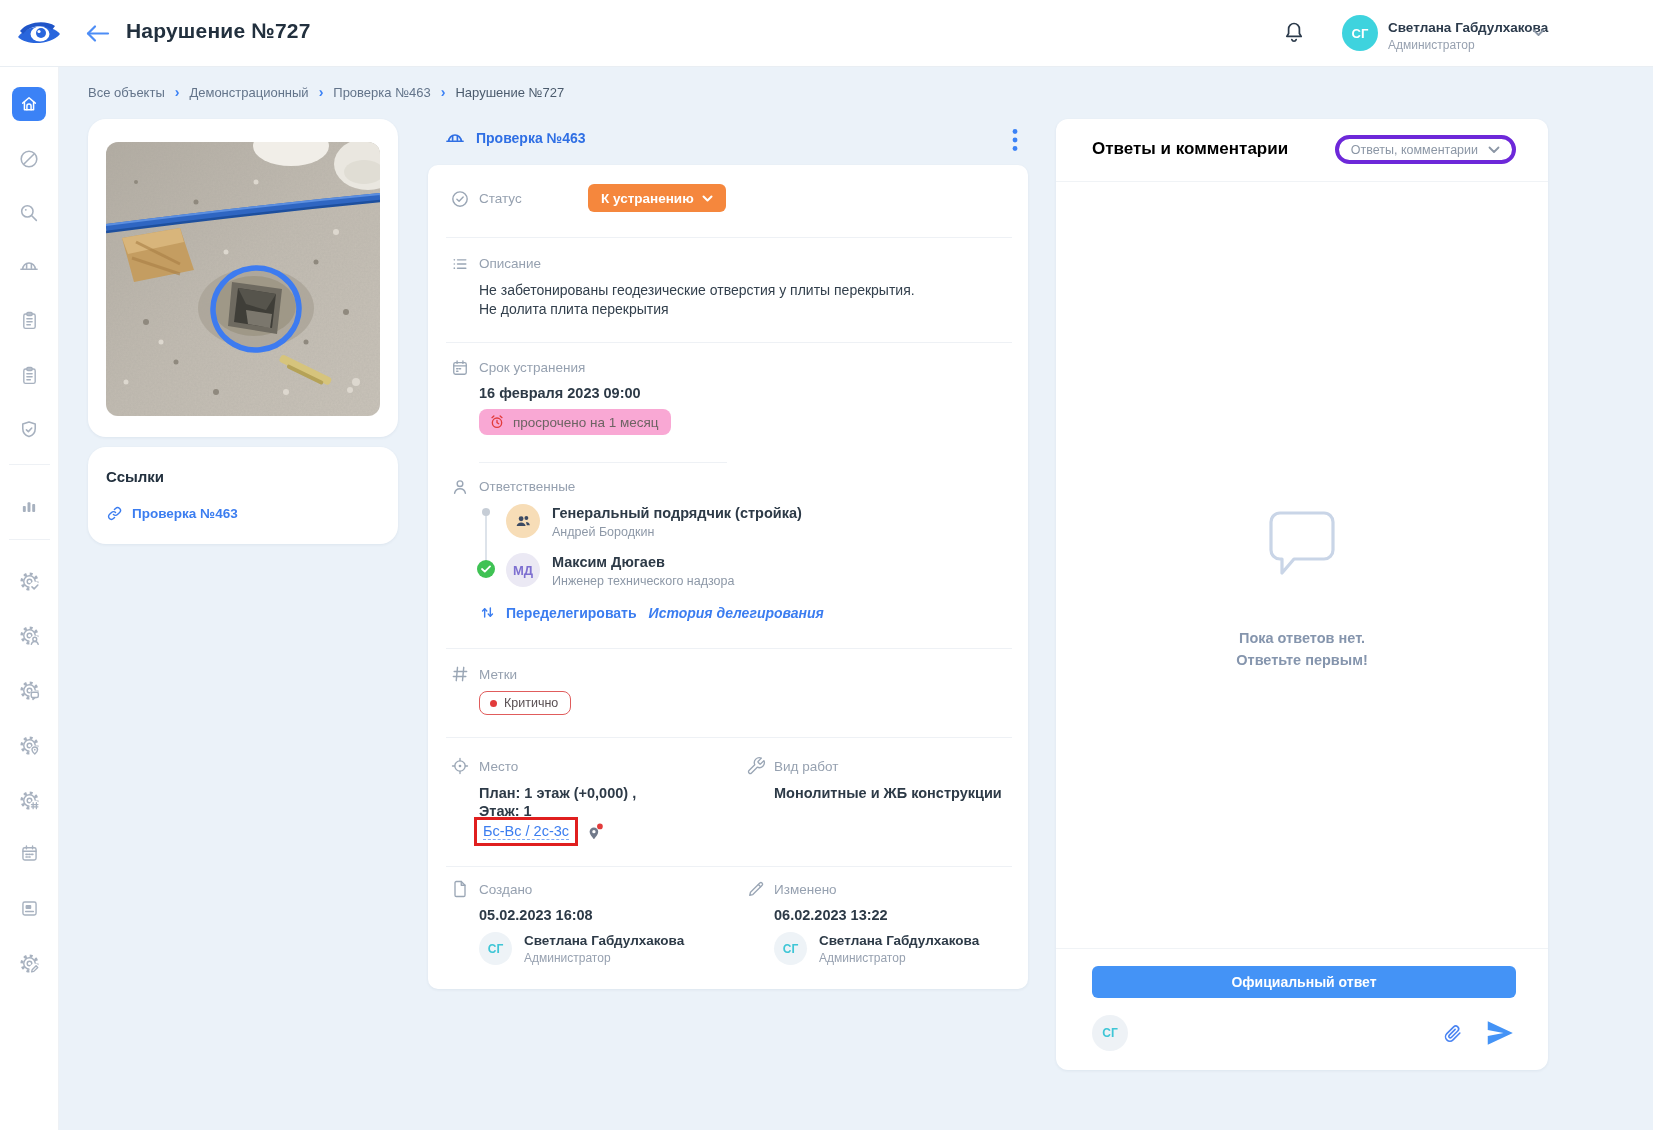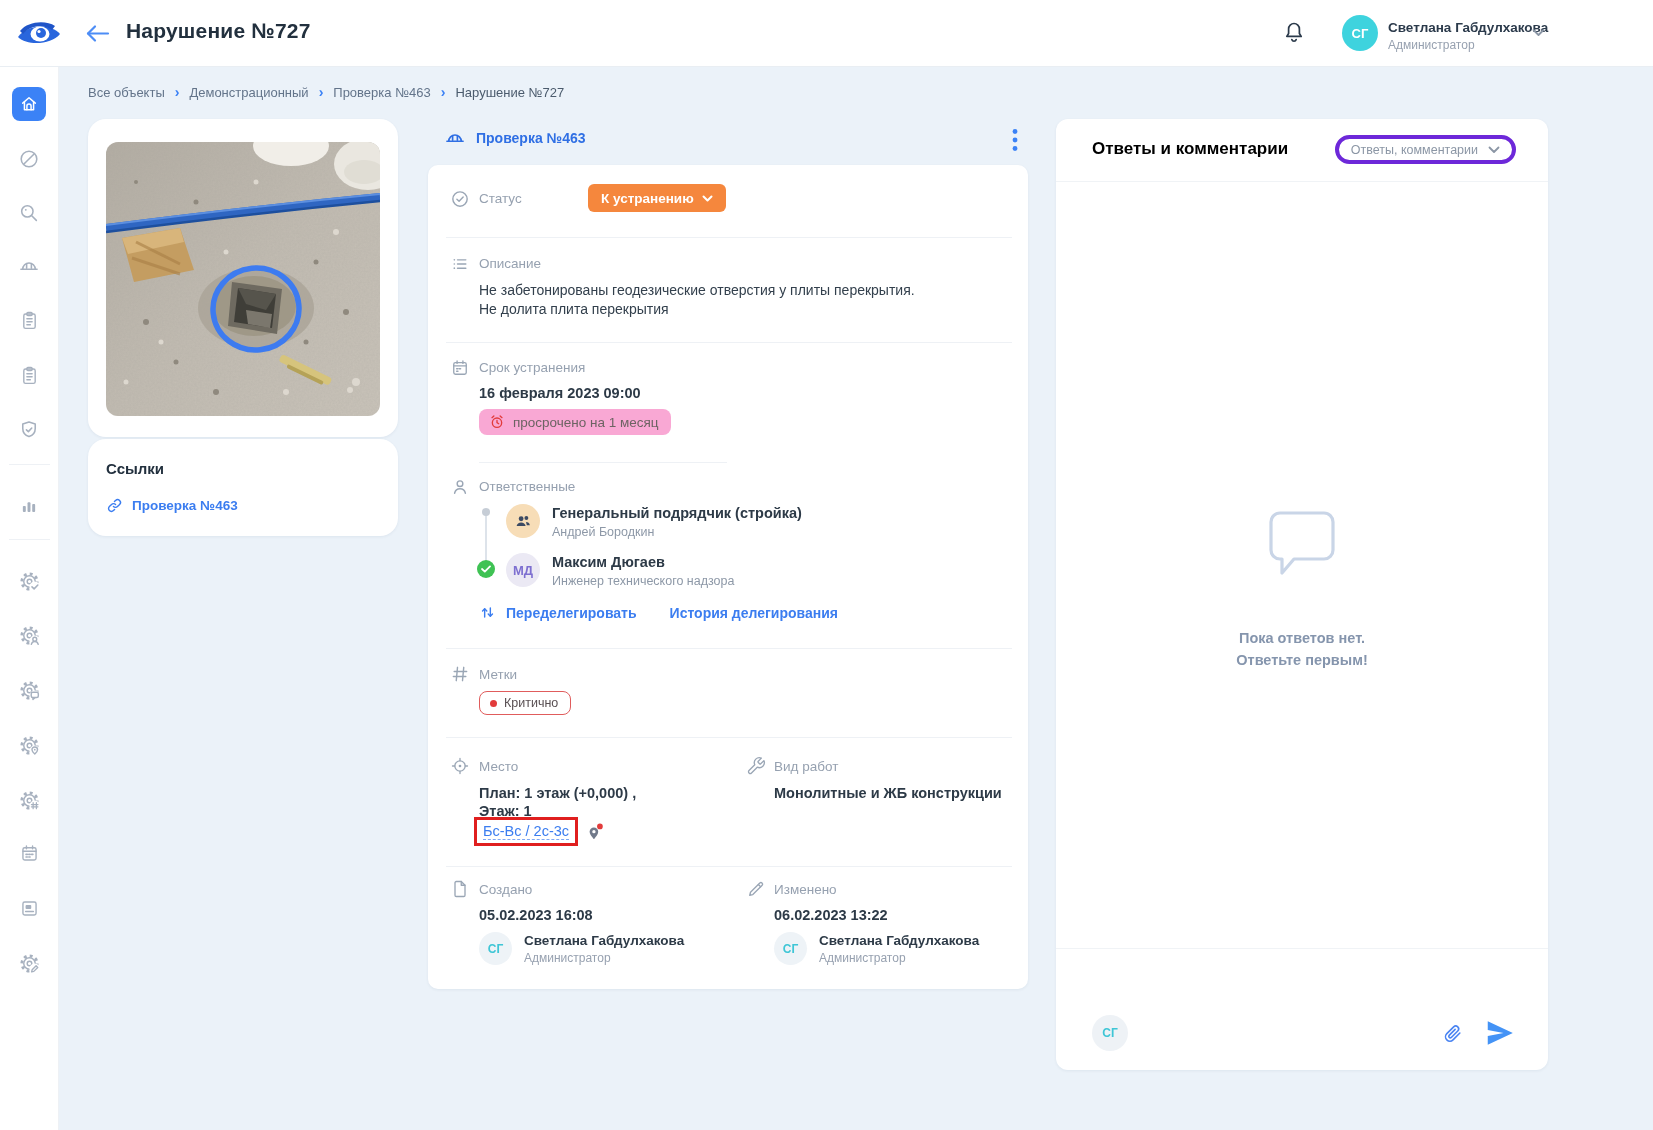--- a/index.html
+++ b/index.html
@@ -65,21 +65,21 @@
   .overdue span { font-size:13.5px; color:#6d6363; }
 
   .tl-line { position:absolute; left:57px; top:350px; width:2px; height:56px; background:#dde3ea; border-radius:1px; }
   .tl-dot { position:absolute; left:54px; top:343px; width:8px; height:8px; border-radius:50%; background:#c6cdd6; }
   .tl-check { position:absolute; left:49px; top:395px; width:18px; height:18px; border-radius:50%; background:#3fc254; display:flex; align-items:center; justify-content:center; }
   .resp-avatar { position:absolute; left:78px; width:34px; height:34px; border-radius:50%; display:flex; align-items:center; justify-content:center; }
   .resp-name { position:absolute; left:124px; font-size:14.5px; font-weight:700; color:#2d3a47; }
   .resp-sub { position:absolute; left:124px; font-size:12.5px; color:#8d98a7; }
   .actions { position:absolute; left:51px; top:439px; display:flex; align-items:center; gap:10px; }
   .actions a { font-size:14px; font-weight:600; color:#3b7df0; text-decoration:none; cursor:pointer; }
-  .actions a + a { margin-left:23px; }
+  .actions a + a { margin-left:2px;font-style:italic; }
 
   .tag-chip { position:absolute; left:51px; top:526px; display:flex; align-items:center; gap:7px; border:1px solid #e05c5c; border-radius:8px; padding:4px 12px 4px 10px; background:#fff; }
   .tag-chip i { width:7px; height:7px; border-radius:50%; background:#e23b3b; }
   .tag-chip span { font-size:12.5px; color:#584f52; }
 
   .place-link-wrap { position:absolute; left:46px; top:652px; display:flex; align-items:center; gap:8px; }
   .annot-box { border:3px solid #e01f1f; padding:2px 6px 3px 6px; }
   .place-link { font-size:14.5px; color:#3b7df0; border-bottom:1.5px dashed #7fa8f5; cursor:pointer; }
 
   .mini-user { position:absolute; display:flex; align-items:center; gap:12px; }
@@ -325,21 +325,21 @@
               <circle cx="180" cy="250" r="3"></circle>
               <circle cx="250" cy="240" r="4"></circle>
               <circle cx="244" cy="248" r="3"></circle>
               <circle cx="20" cy="240" r="2.5"></circle>
               <circle cx="150" cy="40" r="2.5"></circle>
             </g>
         </svg>
       </div>
     </div>
 
-    <div class="card links-card" style="left:29px; top:372px;text-align:center;">
+    <div class="card links-card" style="left:29px; top:380px;text-align:center;">
       <div class="links-title">Ссылки</div>
       <div class="link-row">
         <svg width="17" height="17" viewBox="0 0 24 24" fill="none" stroke="#3b7df0" stroke-width="2" stroke-linecap="round">
             <path d="M10.5 13.5a4 4 0 0 0 5.7 0l3-3a4 4 0 0 0-5.7-5.7l-1.6 1.6"></path>
             <path d="M13.5 10.5a4 4 0 0 0-5.7 0l-3 3a4 4 0 0 0 5.7 5.7l1.6-1.6"></path>
           </svg>
         <span>Проверка №463</span>
       </div>
     </div>
 
@@ -516,20 +516,21 @@
         <svg width="78" height="70" viewBox="0 0 78 70" fill="none" stroke="#c9d5e7" stroke-width="3.2" stroke-linejoin="round">
           <path d="M17 4h44a9 9 0 0 1 9 9v28a9 9 0 0 1-9 9H31l-12 14V50h-2a9 9 0 0 1-9-9V13a9 9 0 0 1 9-9z"></path>
         </svg>
         <div class="empty-text">
           <div>Пока ответов нет.</div>
           <div>Ответьте первым!</div>
         </div>
       </div>
 
       <div class="c-div" style="top:829px"></div>
+      <button class="official-btn">Официальный ответ</button>
       <div class="composer-avatar">СГ</div>
       <svg class="clip" viewBox="0 0 24 24" fill="none" stroke="#4a84f2" stroke-width="1.8" stroke-linecap="round" stroke-linejoin="round">
           <path d="M20.4 11.5l-7.8 7.8a5 5 0 0 1-7.1-7.1l7.8-7.8a3.3 3.3 0 0 1 4.7 4.7l-7.4 7.4a1.7 1.7 0 0 1-2.4-2.4l6.8-6.8"></path>
         </svg>
       <svg class="send" viewBox="0 0 24 22" fill="#4493f6">
           <path d="M1.5 21 23 11 1.5 1v7.5L15 11 1.5 13.5z"></path>
         </svg>
     </div>
 
   </div>

